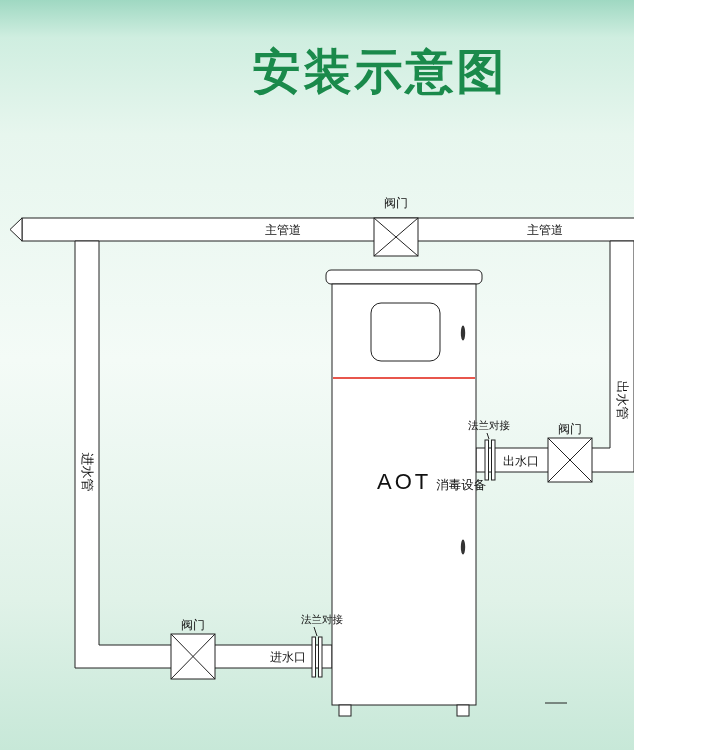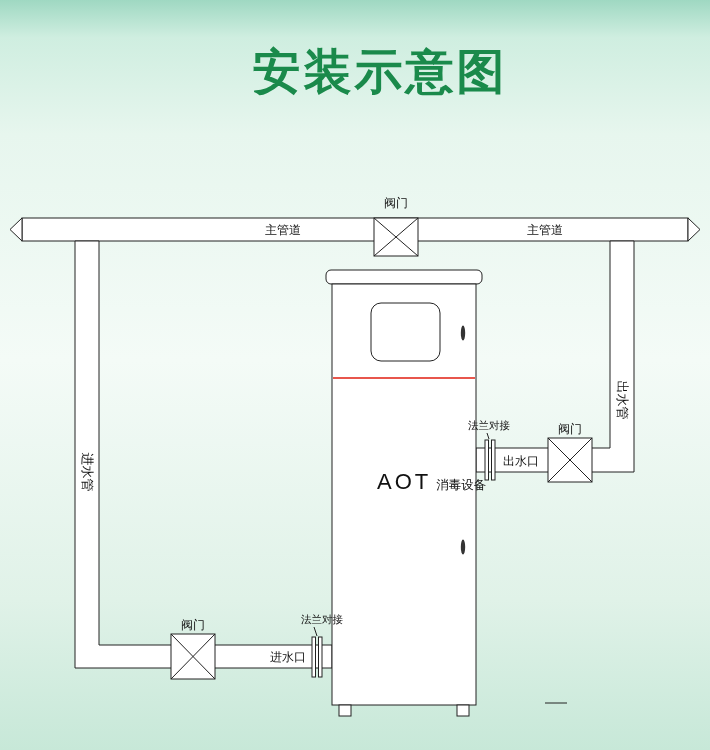--- a/index.html
+++ b/index.html
@@ -1,19 +1,19 @@
 <!DOCTYPE html>
 <html><head>
 <meta charset="utf-8">
 <style>
   html,body{margin:0;padding:0;}
   body{font-family:"Liberation Sans",sans-serif;}
   .stage{
     position:relative;
-    width:710px;height:750px;
+    width:634px;height:750px;
     overflow:hidden;
     background:linear-gradient(180deg,
       #9fd8c2 0%,
       #cfeee0 5%,
       #e7f6ee 18%,
       #f4fbf7 48%,
       #e0f2e8 80%,
       #c7e8d8 100%);
   }
   svg{display:block;font-family:"Liberation Sans",sans-serif;}

